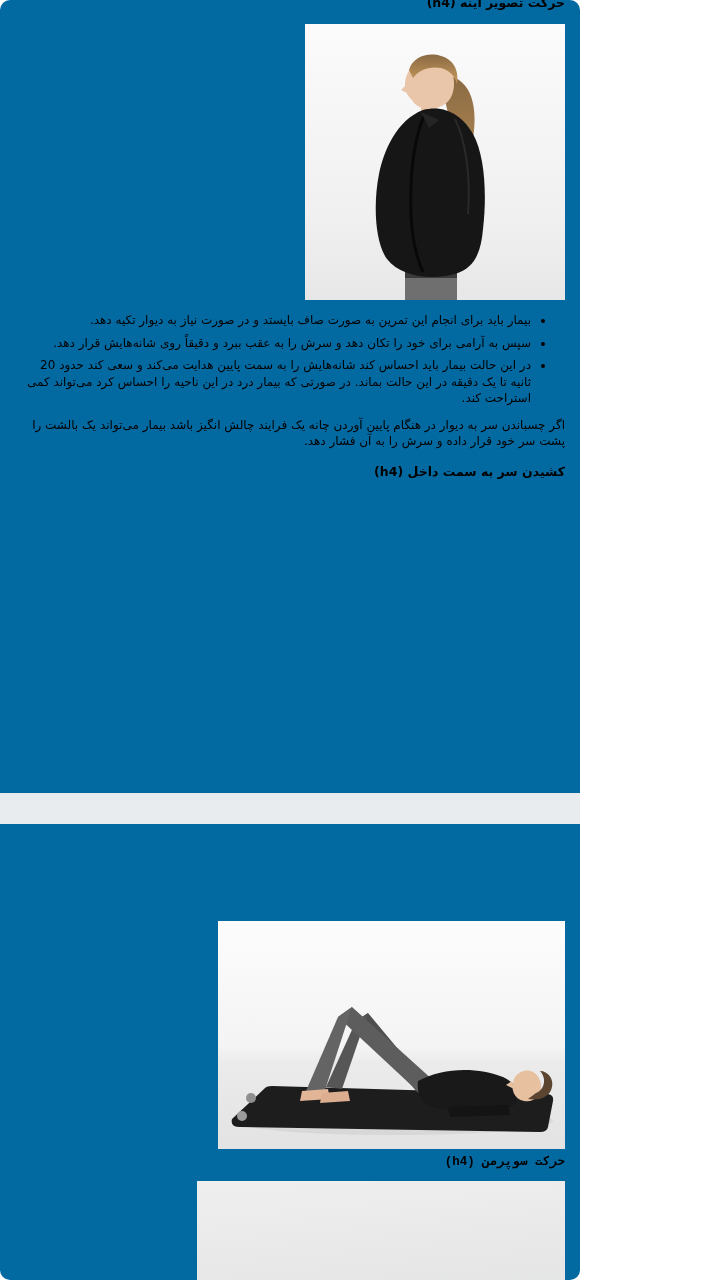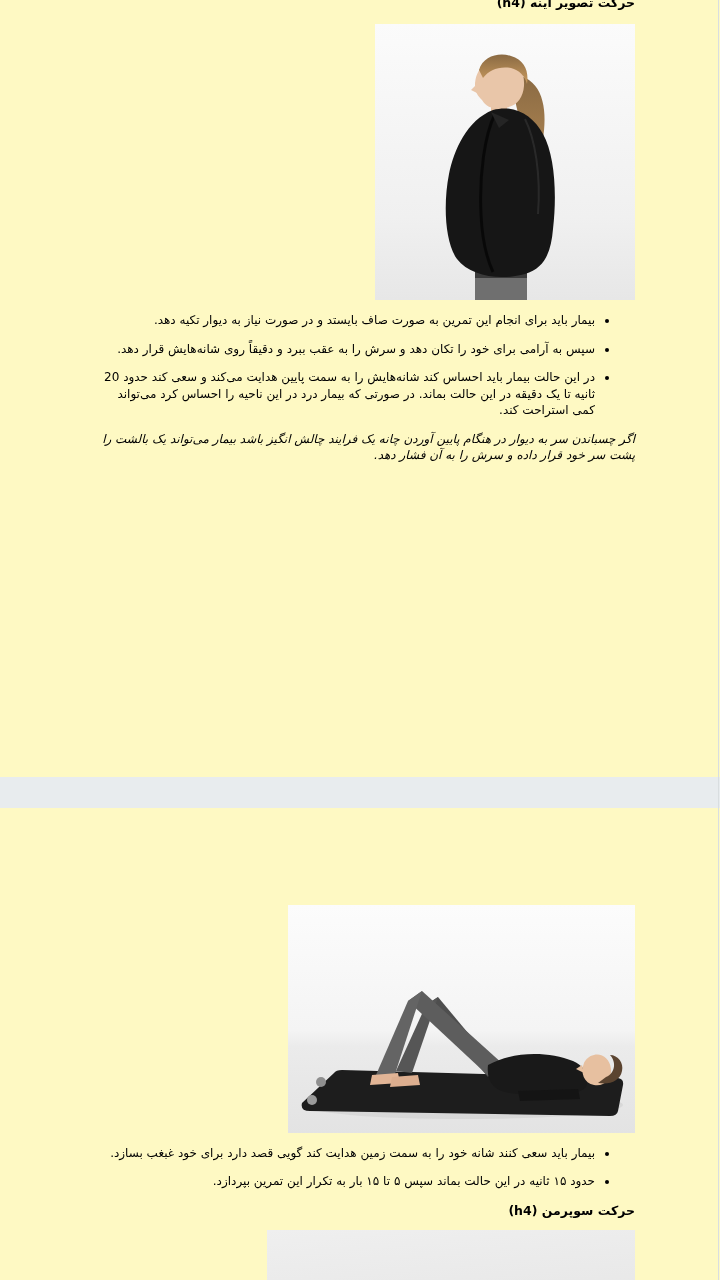--- a/index.html
+++ b/index.html
@@ -3,24 +3,25 @@
 <meta charset="utf-8">
 <style>
   html, body {
     margin: 0;
     padding: 0;
     background: #ffffff;
     font-family: "DejaVu Sans", sans-serif;
   }
   #page {
     position: relative;
-    width: 720px;
+    width: 580px;
     height: 1280px;
     overflow: hidden;
-    background: #fef9c3;
+    background: #0369a1;
+    border-radius: 10px;
   }
   .content {
     width: 550px;
     margin: 0 auto;
     direction: rtl;
     text-align: right;
     color: #000000;
     font-size: 12px;
     line-height: 16.5px;
   }
@@ -37,33 +38,33 @@
     overflow: hidden;
   }
   #fig-standing { margin-top: 13px; width: 260px; height: 276px; }
   #fig-lying    { margin-top: 11px; width: 347px; height: 228px; }
   #fig-partial  { margin-top: 11px; width: 368px; height: 140px; }
   ul.steps {
     margin: 12px 0 0 0;
     padding: 0 28px 0 0;
     list-style: disc;
   }
-  ul.steps li { margin: 12px; padding: 0; }
-  p.para { margin: 10px 0 0 0; font-style: italic; }
+  ul.steps li { margin: 6px; padding: 0; }
+  p.para { margin: 10px 0 0 0; }
   #heading-chin { margin-top: 14px; }
   .spacer-large { height: 313px; }
   .divider-band {
     height: 31px;
     margin: 0 -85px;
     background: #e8ecee;
   }
   .spacer-medium { height: 86px; }
   #par-lying { margin-top: 11px; }
   #list-lying { margin-top: 9px; }
-  #heading-superman { margin-top: 13px; }
+  #heading-superman { margin-top: 5px; font-family: Liberation Mono, monospace; }
   .partial-photo-bg {
     width: 100%;
     height: 100%;
     background:
       radial-gradient(ellipse 420px 90px at 18% 120%, rgba(255,255,255,0.85), rgba(255,255,255,0) 60%),
       linear-gradient(175deg, #efefef 0%, #e9e9e9 45%, #e2e3e3 100%);
   }
   .scrollbar-track {
     position: absolute;
     top: 0;
@@ -116,20 +117,21 @@
     </figure>
 
     <ul class="steps" id="list-mirror">
       <li>بیمار باید برای انجام این تمرین به صورت صاف بایستد و در صورت نیاز به دیوار تکیه دهد.</li>
       <li>سپس به آرامی برای خود را تکان دهد و سرش را به عقب ببرد و دقیقاً روی شانه‌هایش قرار دهد.</li>
       <li>در این حالت بیمار باید احساس کند شانه‌هایش را به سمت پایین هدایت می‌کند و سعی کند حدود 20 ثانیه تا یک دقیقه در این حالت بماند. در صورتی که بیمار درد در این ناحیه را احساس کرد می‌تواند کمی استراحت کند.</li>
     </ul>
 
     <p class="para" id="par-note">اگر چسباندن سر به دیوار در هنگام پایین آوردن چانه یک فرایند چالش انگیز باشد بیمار می‌تواند یک بالشت را پشت سر خود قرار داده و سرش را به آن فشار دهد.</p>
 
+    <h4 class="h" id="heading-chin">کشیدن سر به سمت داخل (h4)</h4>
 
     <div class="spacer-large"></div>
 
     <div class="divider-band"></div>
 
     <div class="spacer-medium"></div>
 
     <figure id="fig-lying" class="photo-frame">
       <svg width="347" height="228" viewBox="0 0 347 228" xmlns="http://www.w3.org/2000/svg">
         <defs>
@@ -160,24 +162,20 @@
         <path d="M200,160 C225,146 260,146 285,156 C298,162 302,172 298,182 C290,192 250,192 222,188 C206,186 198,176 200,160 Z" fill="#191919"></path>
         <path d="M230,186 L290,184 L292,194 L232,196 Z" fill="#141414"></path>
 
         <path d="M296,158 C292,168 296,178 306,180 C316,182 324,174 323,164 C322,154 314,148 306,150 C301,151 298,154 296,158 Z" fill="#e7c0a0"></path>
         <path d="M310,178 C322,180 332,176 334,166 C336,158 330,150 322,150 C328,156 328,168 318,172 Z" fill="#5b4430"></path>
         <path d="M294,160 L288,164 L296,168 Z" fill="#e7c0a0"></path>
       </svg>
     </figure>
 
 
-    <ul class="steps" id="list-lying">
-      <li>بیمار باید سعی کنند شانه خود را به سمت زمین هدایت کند گویی قصد دارد برای خود غبغب بسازد.</li>
-      <li>حدود ۱۵ ثانیه در این حالت بماند سپس ۵ تا ۱۵ بار به تکرار این تمرین بپردازد.</li>
-    </ul>
 
     <h4 class="h" id="heading-superman">حرکت سوپرمن (h4)</h4>
 
     <figure id="fig-partial" class="photo-frame">
       <div class="partial-photo-bg"></div>
     </figure>
 
   </div>
 
   <div class="scrollbar-track"></div>

